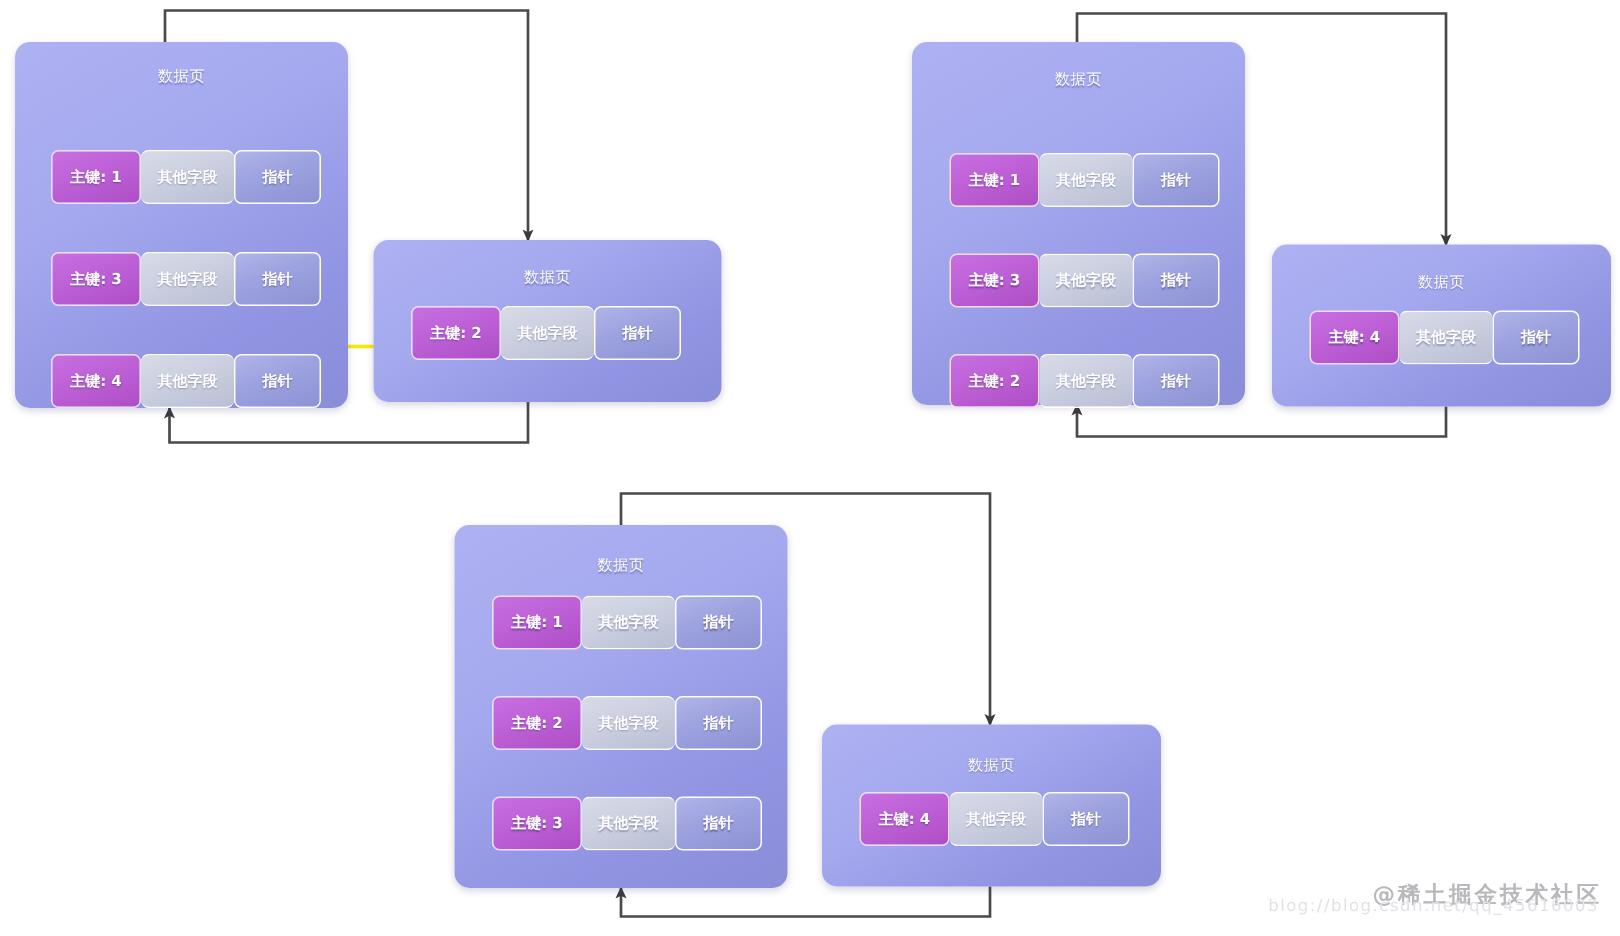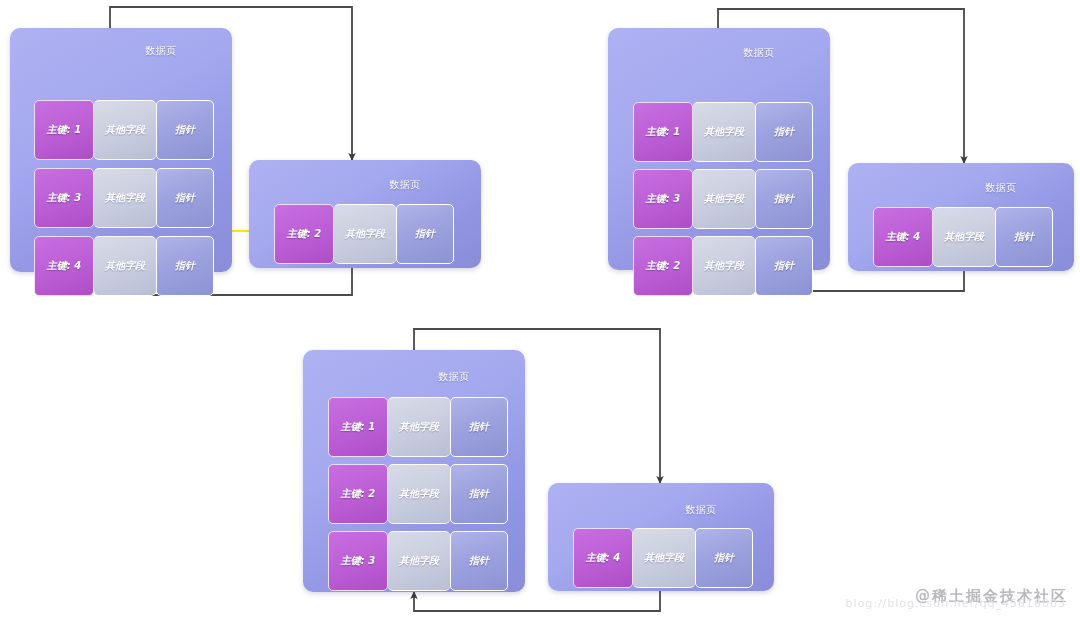--- a/index.html
+++ b/index.html
@@ -45,30 +45,28 @@
   .page-title {
     position: absolute;
     left: 0;
     width: 100%;
     text-align: center;
     color: #ffffff;
     font-size: 10px;
     letter-spacing: 0.5px;
     text-shadow: 0 1px 1px rgba(60,60,110,0.45);
     user-select: none;
-    padding-left: 40px;
   }
 
   
   .record {
     position: absolute;
     display: flex;
-    height: 60px;
+    height: 36px;
     box-sizing: border-box;
-    font-style: italic;
   }
 
   .cell {
     box-sizing: border-box;
     display: flex;
     align-items: center;
     justify-content: center;
     border: 1.4px solid #ffffff;
     border-radius: 5px;
     font-size: 10px;

